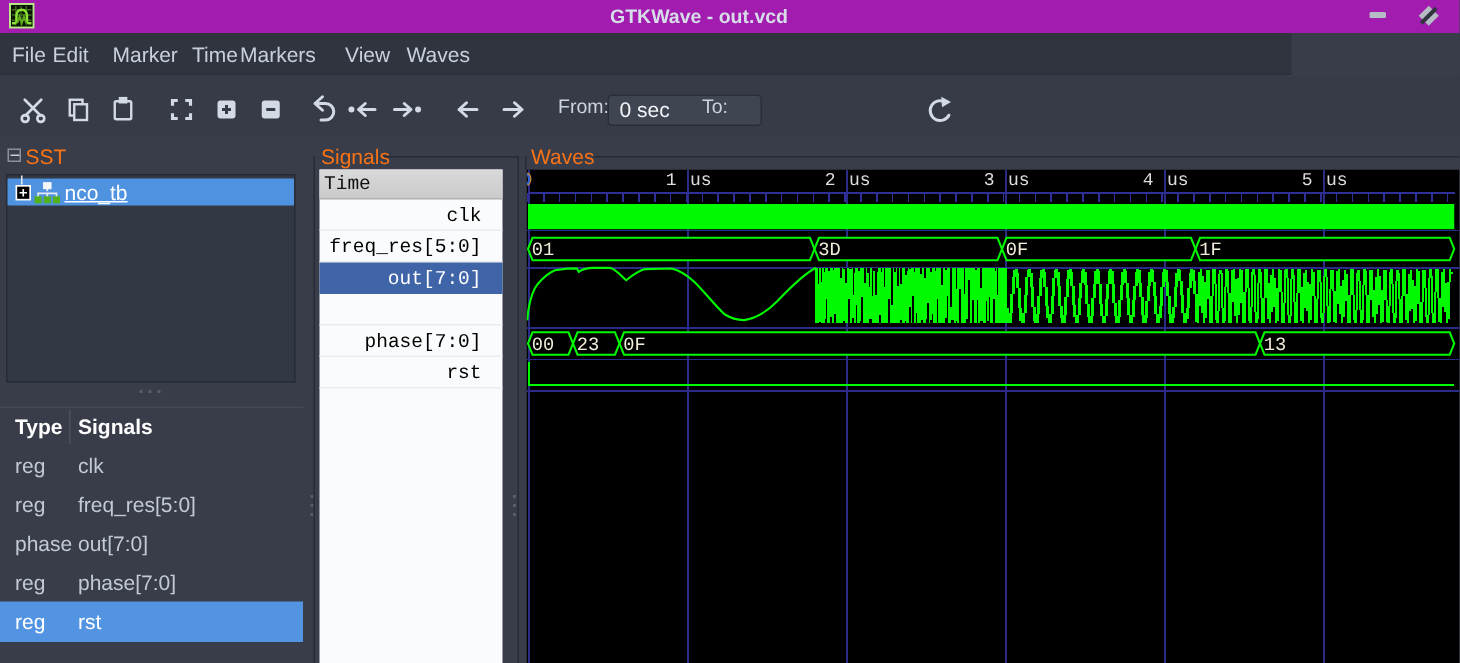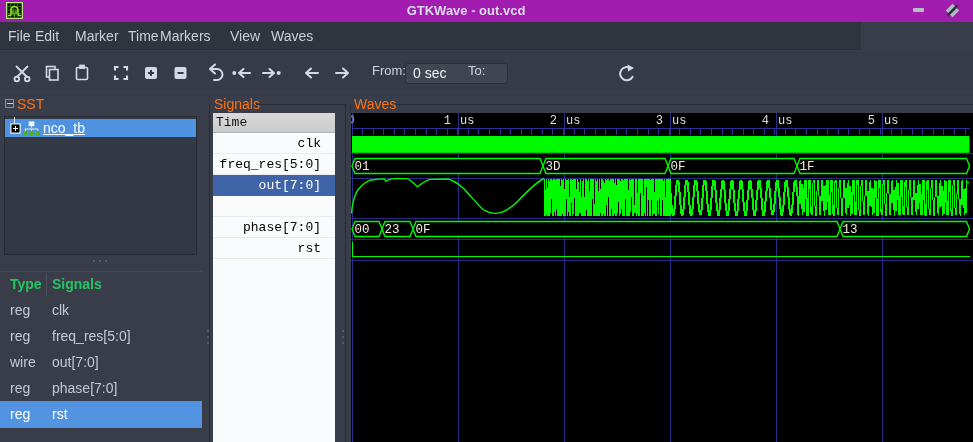--- a/index.html
+++ b/index.html
@@ -116,34 +116,34 @@
 </div>
 <div class="dots-h abs" style="left:93px;top:260px;width:15px;height:2px">
  <span style="position:absolute;left:0;width:2px;height:2px"></span>
  <span style="position:absolute;left:6px;width:2px;height:2px"></span>
  <span style="position:absolute;left:12px;width:2px;height:2px"></span>
 </div>
 
 <div class="sigtable">
  <div class="abs" style="left:46px;top:273px;width:1px;height:23px;background:#4a505c"></div>
  <div class="abs" style="left:0;top:271px;width:202px;height:1px;background:#434956"></div>
- <div class="trow" style="top:271px;font-weight:bold;color:#22c55e">
+ <div class="trow" style="top:271px;font-weight:bold;color:#ffffff">
    <span class="c1">Type</span>
       <span class="c2">Signals</span>
     </div>
  <div class="trow" style="top:297px">
       <span class="c1">reg</span>
       <span class="c2">clk</span>
     </div>
  <div class="trow" style="top:323px">
       <span class="c1">reg</span>
       <span class="c2">freq_res[5:0]</span>
     </div>
  <div class="trow" style="top:349px">
-      <span class="c1">wire</span>
+      <span class="c1">phase</span>
       <span class="c2">out[7:0]</span>
     </div>
  <div class="trow" style="top:375px">
       <span class="c1">reg</span>
       <span class="c2">phase[7:0]</span>
     </div>
  <div class="trow" style="top:401px;background:#5294e2;color:#fff;height:27px">
    <span class="c1">reg</span>
       <span class="c2">rst</span>
     </div>

